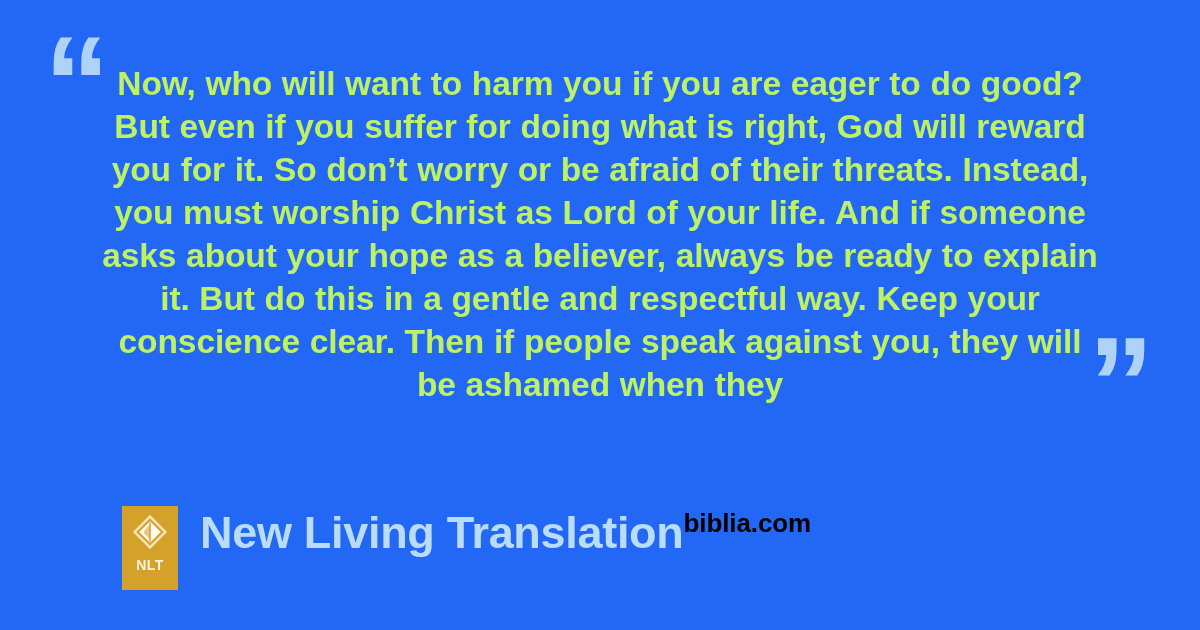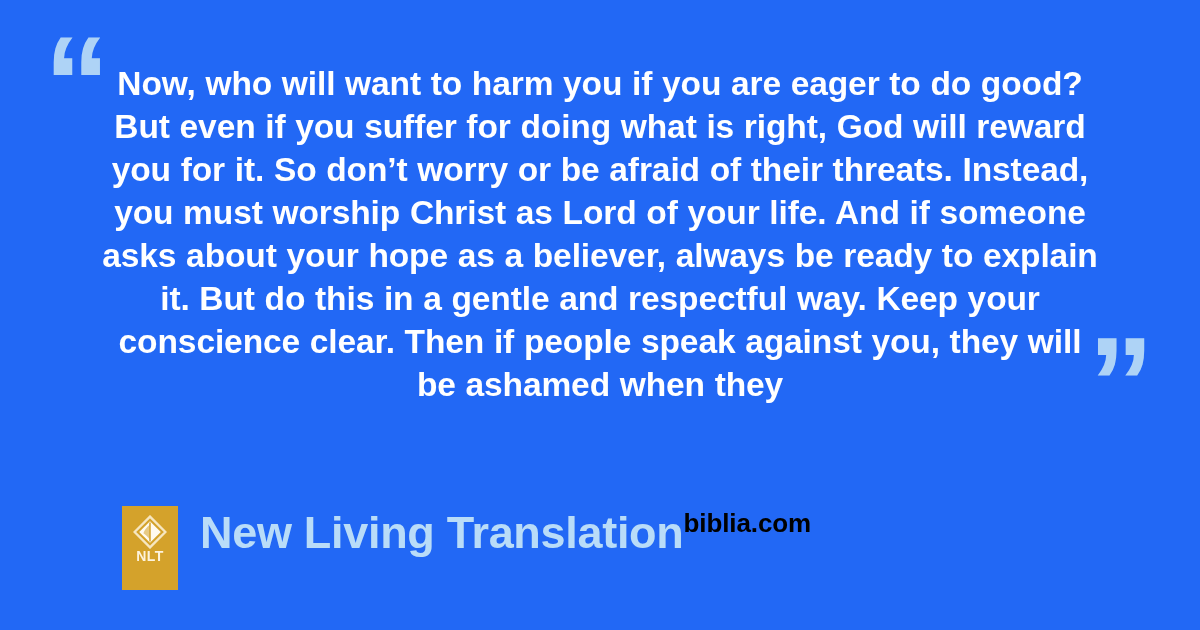--- a/index.html
+++ b/index.html
@@ -52,21 +52,21 @@
   .verse-block {
     position: absolute;
     left: 100px;
     top: 62px;
     width: 1000px;
     text-align: center;
   }
 
   .verse-text {
     margin: 0;
-    color: #ffffff;
+    color: #bef264;
     font-family: "Liberation Sans", sans-serif;
     font-weight: 700;
     font-size: 33.5px;
     line-height: 43px;
     letter-spacing: -0.1px;
     word-spacing: 0.5px;
     text-align: center;
   }
 
   
@@ -92,20 +92,21 @@
     box-sizing: border-box;
   }
 
   .nlt-emblem {
     width: 34px;
     height: 34px;
     display: block;
   }
 
   .nlt-abbr {
+    margin-top: 9px;
     color: #fdf3dd;
     font-family: "Liberation Sans", sans-serif;
     font-weight: 700;
     font-size: 14px;
     letter-spacing: 0.4px;
     line-height: 1;
   }
 
   .footer-text {
     margin-left: 22px;

